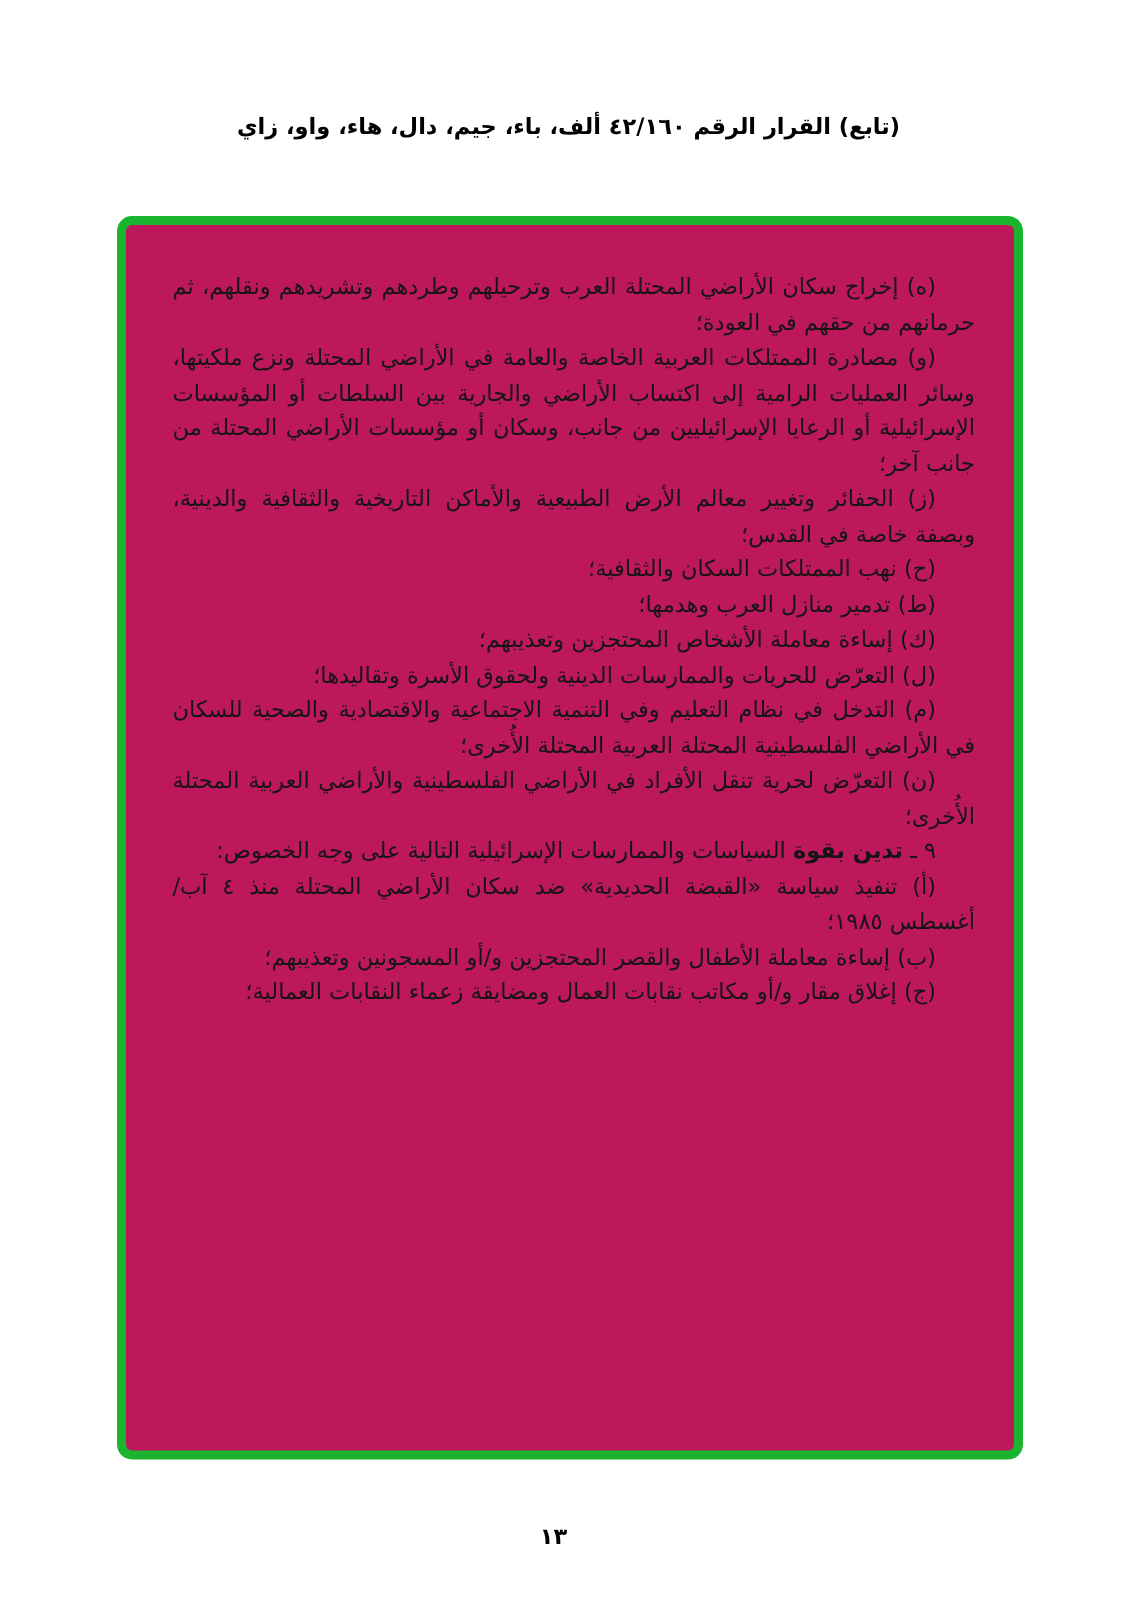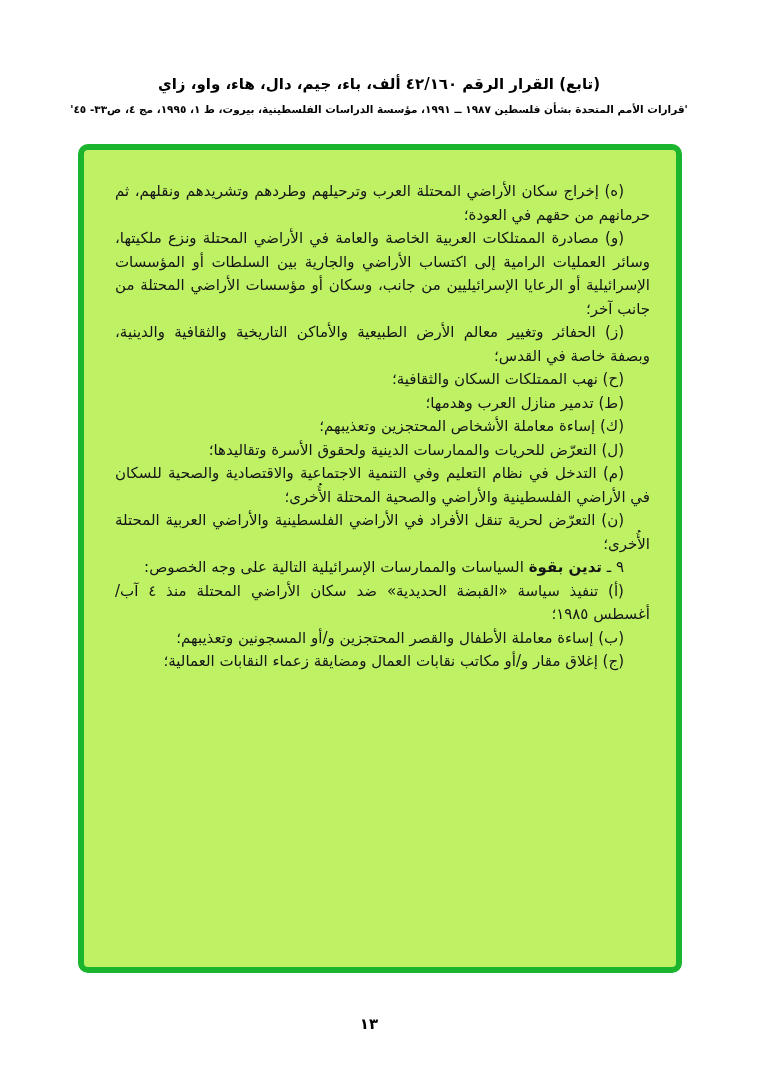--- a/index.html
+++ b/index.html
@@ -24,21 +24,21 @@
     margin-top:8px;line-height:14px;white-space:nowrap;
   }
 
   
   .green-frame{
     position:absolute;left:78px;top:144px;
     width:604px;height:829px;
     box-sizing:border-box;
     border:6px solid var(--frame-green,#1ab42e);
     border-radius:10px;
-    background:#bef264;
+    background:#be185d;
     padding:30px 26px 28px 31px;
   }
   .doc-text{
     direction:rtl;
     text-align:justify;
     font-size:15px;
     line-height:23.5px;
     color:#151515;
   }
   .doc-text p{margin:0;text-indent:26px;}
@@ -53,33 +53,32 @@
     margin-top:24px;
   }
 </style>
 </head>
 <body>
 
 <div class="page">
 
   <div class="header">
     <div class="title-main">(تابع) القرار الرقم ٤٢/١٦٠ ألف، باء، جيم، دال، هاء، واو، زاي</div>
-    <div class="title-source">'قرارات الأمم المتحدة بشأن فلسطين ١٩٨٧ ــ ١٩٩١، مؤسسة الدراسات الفلسطينية، بيروت، ط ١، ١٩٩٥، مج ٤، ص٣٣- ٤٥'</div>
   </div>
 
   <div class="green-frame">
     <div class="doc-text">
       <p>(ه) إخراج سكان الأراضي المحتلة العرب وترحيلهم وطردهم وتشريدهم ونقلهم، ثم حرمانهم من حقهم في العودة؛</p>
       <p>(و) مصادرة الممتلكات العربية الخاصة والعامة في الأراضي المحتلة ونزع ملكيتها، وسائر العمليات الرامية إلى اكتساب الأراضي والجارية بين السلطات أو المؤسسات الإسرائيلية أو الرعايا الإسرائيليين من جانب، وسكان أو مؤسسات الأراضي المحتلة من جانب آخر؛</p>
       <p>(ز) الحفائر وتغيير معالم الأرض الطبيعية والأماكن التاريخية والثقافية والدينية، وبصفة خاصة في القدس؛</p>
       <p>(ح) نهب الممتلكات السكان والثقافية؛</p>
       <p>(ط) تدمير منازل العرب وهدمها؛</p>
       <p>(ك) إساءة معاملة الأشخاص المحتجزين وتعذيبهم؛</p>
       <p>(ل) التعرّض للحريات والممارسات الدينية ولحقوق الأسرة وتقاليدها؛</p>
-      <p>(م) التدخل في نظام التعليم وفي التنمية الاجتماعية والاقتصادية والصحية للسكان في الأراضي الفلسطينية والأراضي والصحية المحتلة الأُخرى؛</p>
+      <p>(م) التدخل في نظام التعليم وفي التنمية الاجتماعية والاقتصادية والصحية للسكان في الأراضي الفلسطينية المحتلة العربية المحتلة الأُخرى؛</p>
       <p>(ن) التعرّض لحرية تنقل الأفراد في الأراضي الفلسطينية والأراضي العربية المحتلة الأُخرى؛</p>
       <p><span>٩ ـ</span> <span class="bold-seg">تدين بقوة</span> <span>السياسات والممارسات الإسرائيلية التالية على وجه الخصوص:</span></p>
       <p>(أ) تنفيذ سياسة «القبضة الحديدية» ضد سكان الأراضي المحتلة منذ ٤ آب/أغسطس ١٩٨٥؛</p>
       <p>(ب) إساءة معاملة الأطفال والقصر المحتجزين و/أو المسجونين وتعذيبهم؛</p>
       <p>(ج) إغلاق مقار و/أو مكاتب نقابات العمال ومضايقة زعماء النقابات العمالية؛</p>
     </div>
   </div>
 
   <div class="page-number">١٣</div>
 

